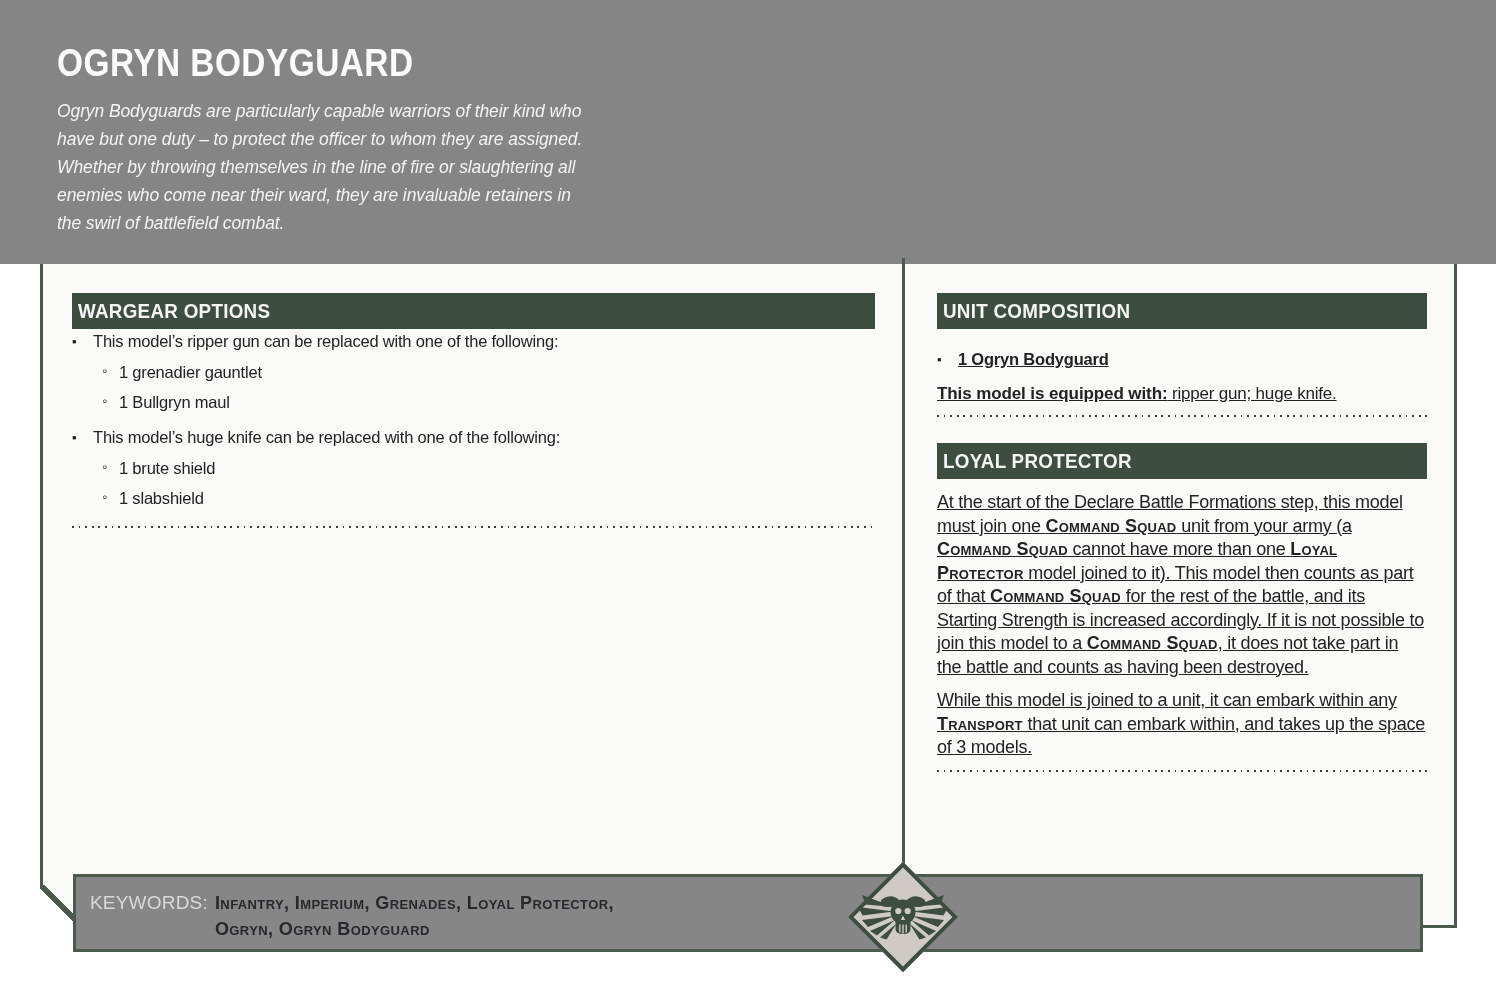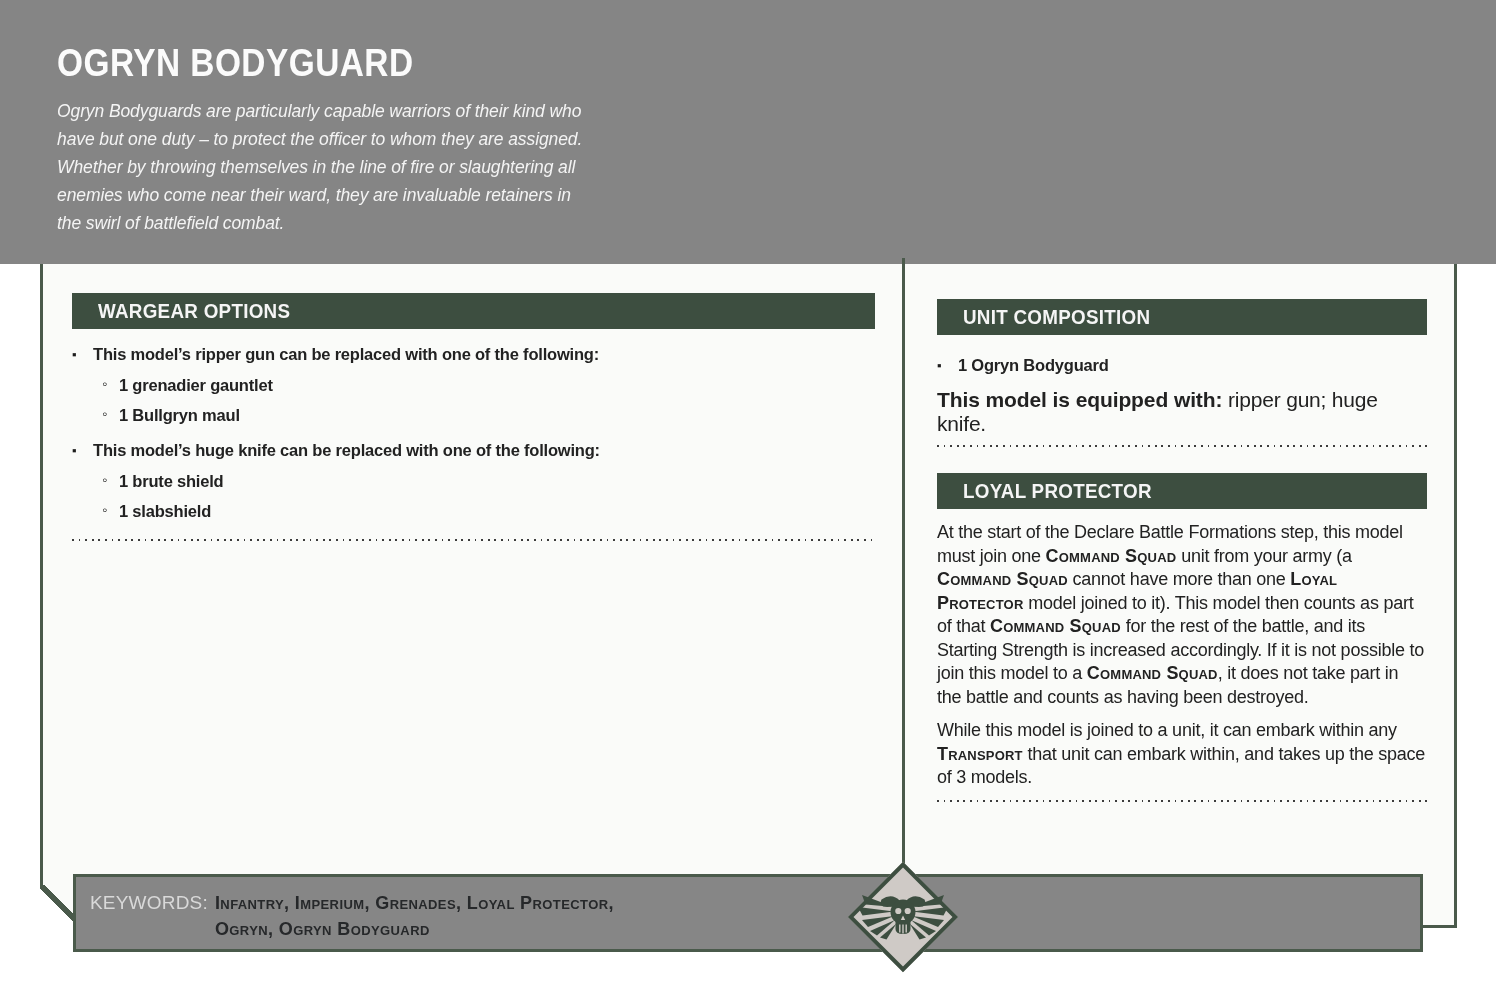--- a/index.html
+++ b/index.html
@@ -47,41 +47,41 @@
     background:linear-gradient(to bottom left,
       rgba(0,0,0,0) 0 45%,
       var(--border-green) 45% 54%,
       #ffffff 54% 100%);
   }
   .col-divider{position:absolute;left:902px;top:258px;width:3px;height:622px;background:var(--border-green);z-index:3;}
   
   .sec-bar{
     height:36px;background:var(--accent-green);
     color:#f5f5f5;font-weight:700;font-size:20px;line-height:36px;
-    padding-left:26px;letter-spacing:0.3px;
+    padding-left:6px;letter-spacing:0.3px;
   }
   .sec-bar span{display:inline-block;transform:scaleX(0.94);transform-origin:left center;white-space:nowrap;}
   
   .left-col{position:absolute;left:72px;top:293px;width:803px;z-index:3;}
-  .right-col{position:absolute;left:937px;top:299px;width:490px;z-index:3;}
+  .right-col{position:absolute;left:937px;top:293px;width:490px;z-index:3;text-decoration:underline;}
   .dotted{
     height:2px;margin-top:14px;
     background-image:repeating-linear-gradient(90deg,#3c3c3c 0 1.8px,rgba(0,0,0,0) 1.8px 6.6px);
   }
   
-  .wg-list{padding-top:13px;font-size:16.5px;letter-spacing:-0.2px;font-weight:bold;}
+  .wg-list{font-size:16.5px;letter-spacing:-0.2px;}
   .wg-group{margin-bottom:9px;}
   .lead{line-height:25px;margin-bottom:3px;}
   .b-sq{display:inline-block;width:21px;font-size:13px;vertical-align:1px;color:#1d1d1d;}
   .opt{line-height:27.5px;padding-left:30px;}
   .b-ci{display:inline-block;width:17px;font-size:15px;vertical-align:2px;color:#1d1d1d;}
   
   .uc-list{padding-top:18px;font-size:16.5px;letter-spacing:-0.2px;}
   .uc-item{line-height:24px;font-weight:700;}
-  .equipped{margin-top:10px;font-size:21px;line-height:24px;letter-spacing:-0.2px;}
+  .equipped{margin-top:10px;font-size:17px;line-height:24px;letter-spacing:-0.2px;}
   .equipped b{letter-spacing:-0.1px;}
   .right-col .dotted{margin-top:9px;}
   .sec-bar.lp{margin-top:26px;}
   
   .lp-paras{padding-top:12px;}
   .rule{font-size:18px;line-height:23.5px;letter-spacing:-0.25px;margin-bottom:10px;}
   .kw{font-weight:700;font-variant:small-caps;letter-spacing:0.2px;}
   
   .kw-bar{
     position:absolute;left:73px;top:874px;width:1350px;height:78px;

